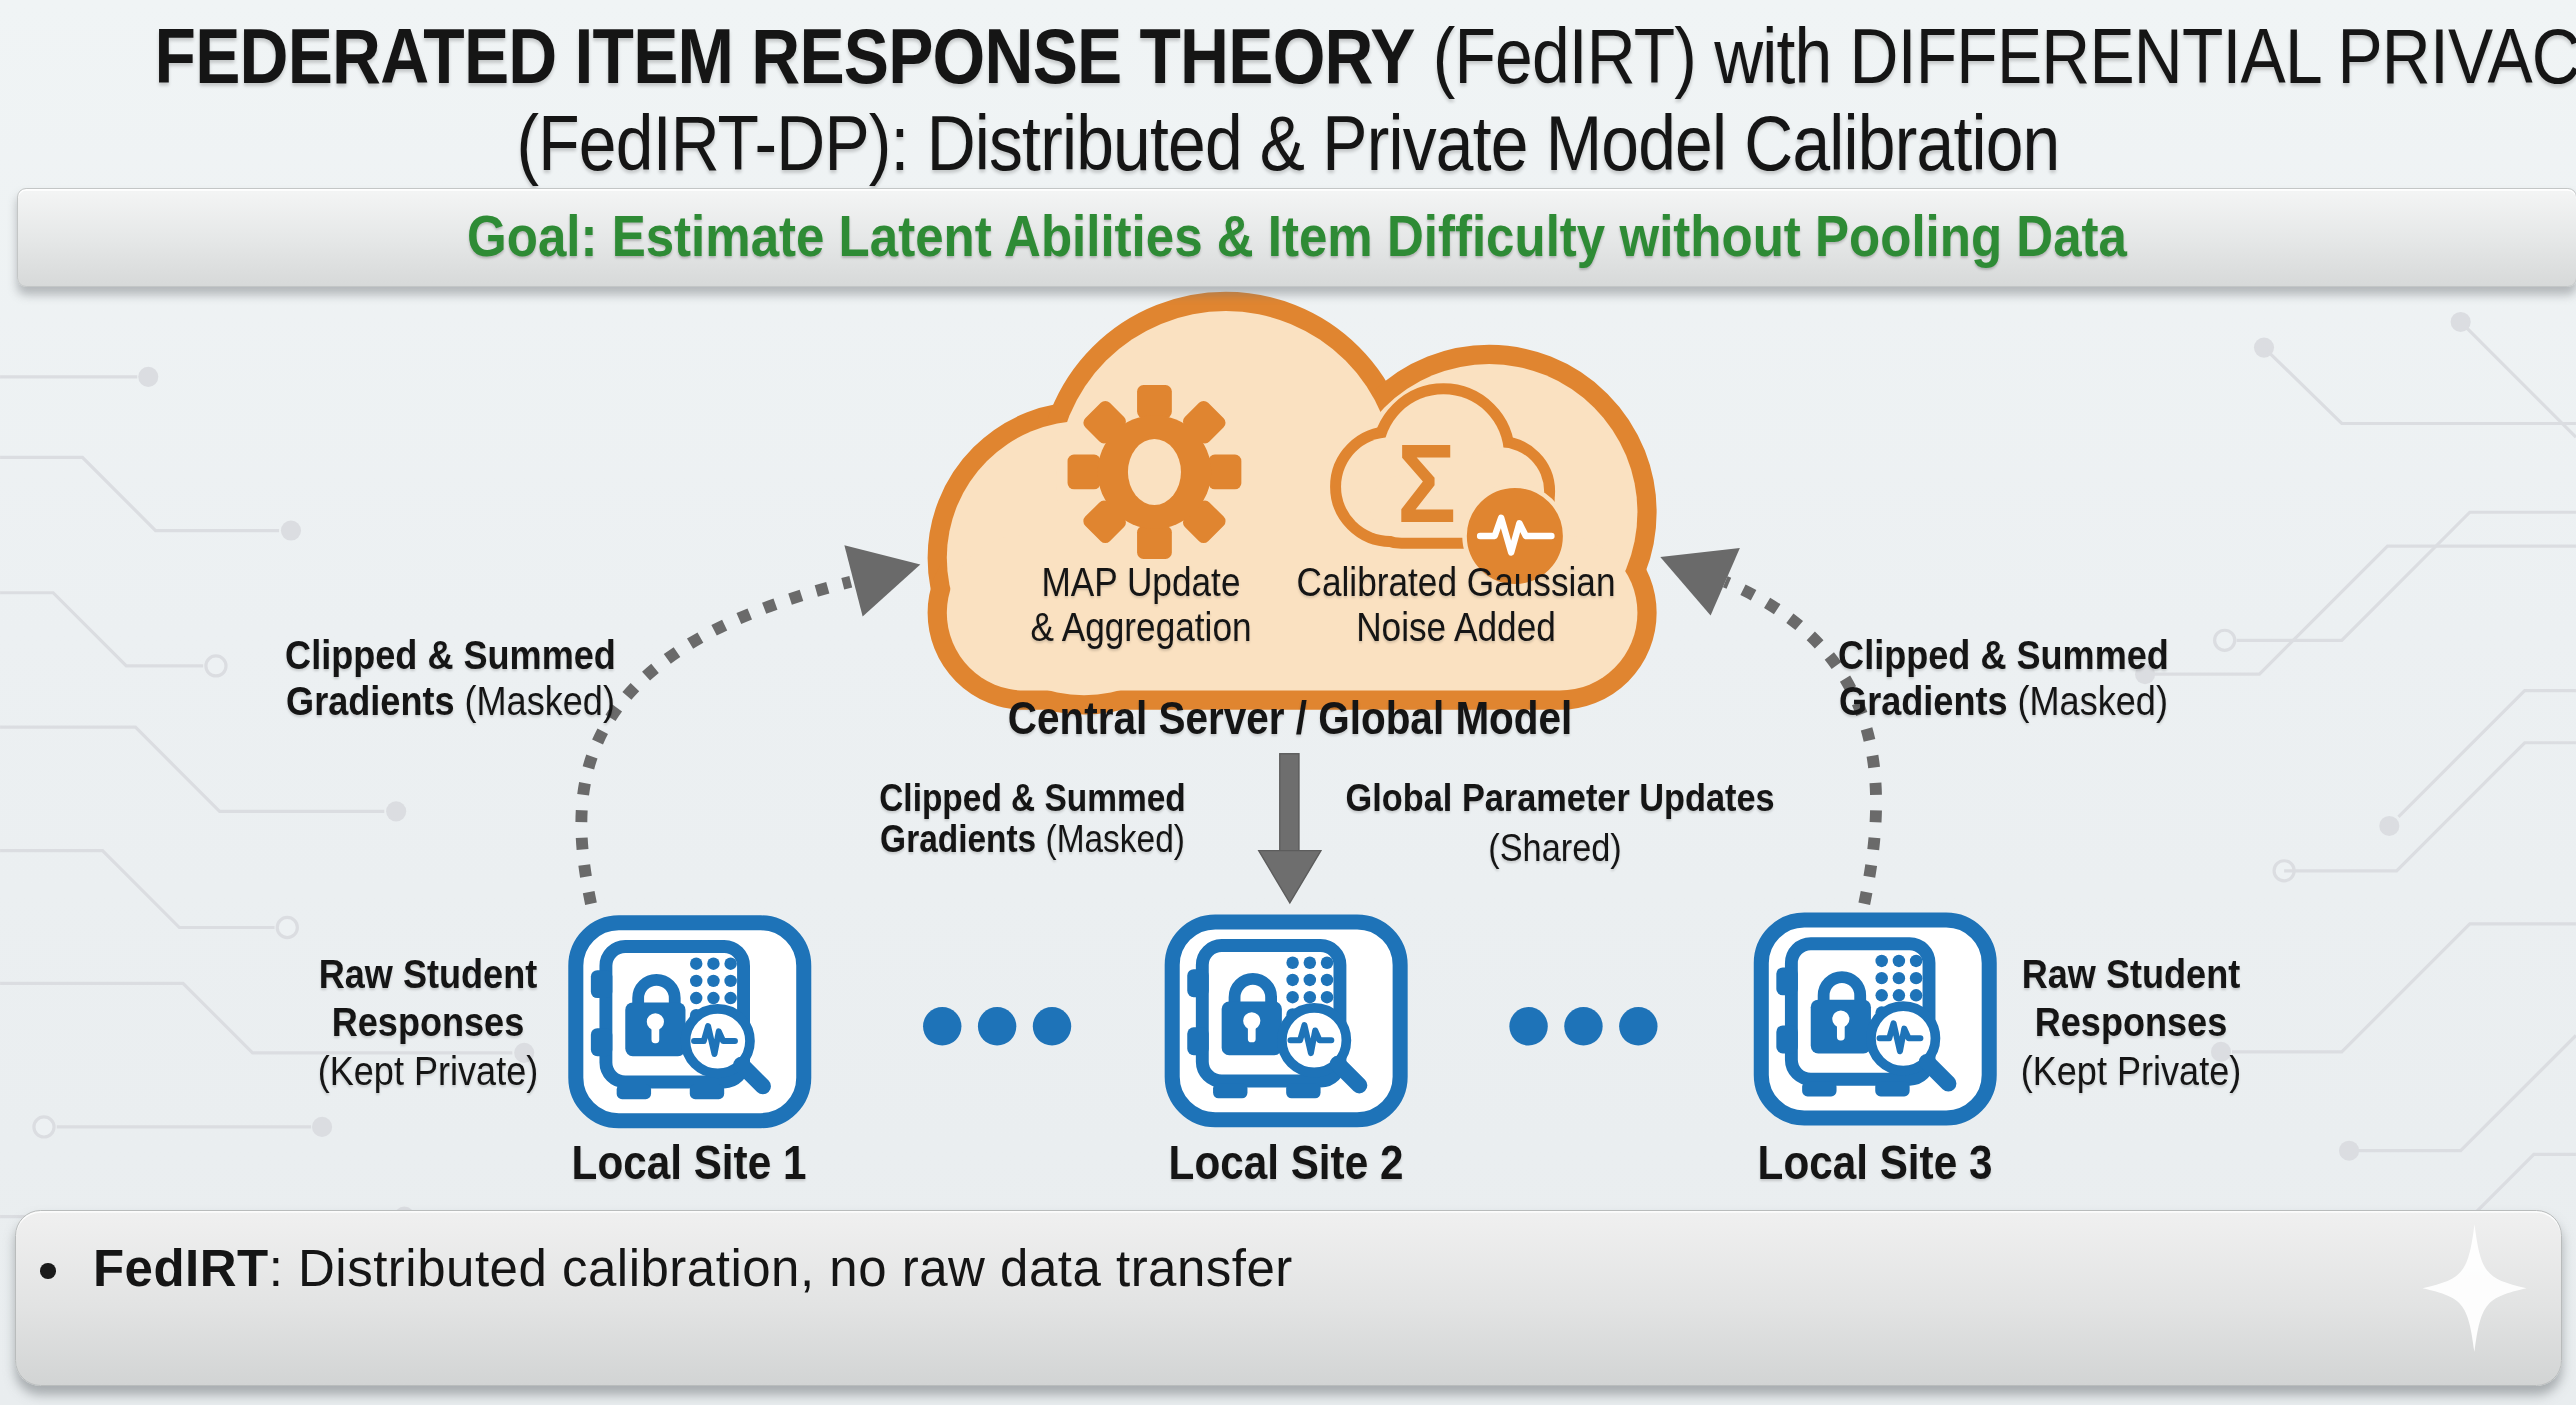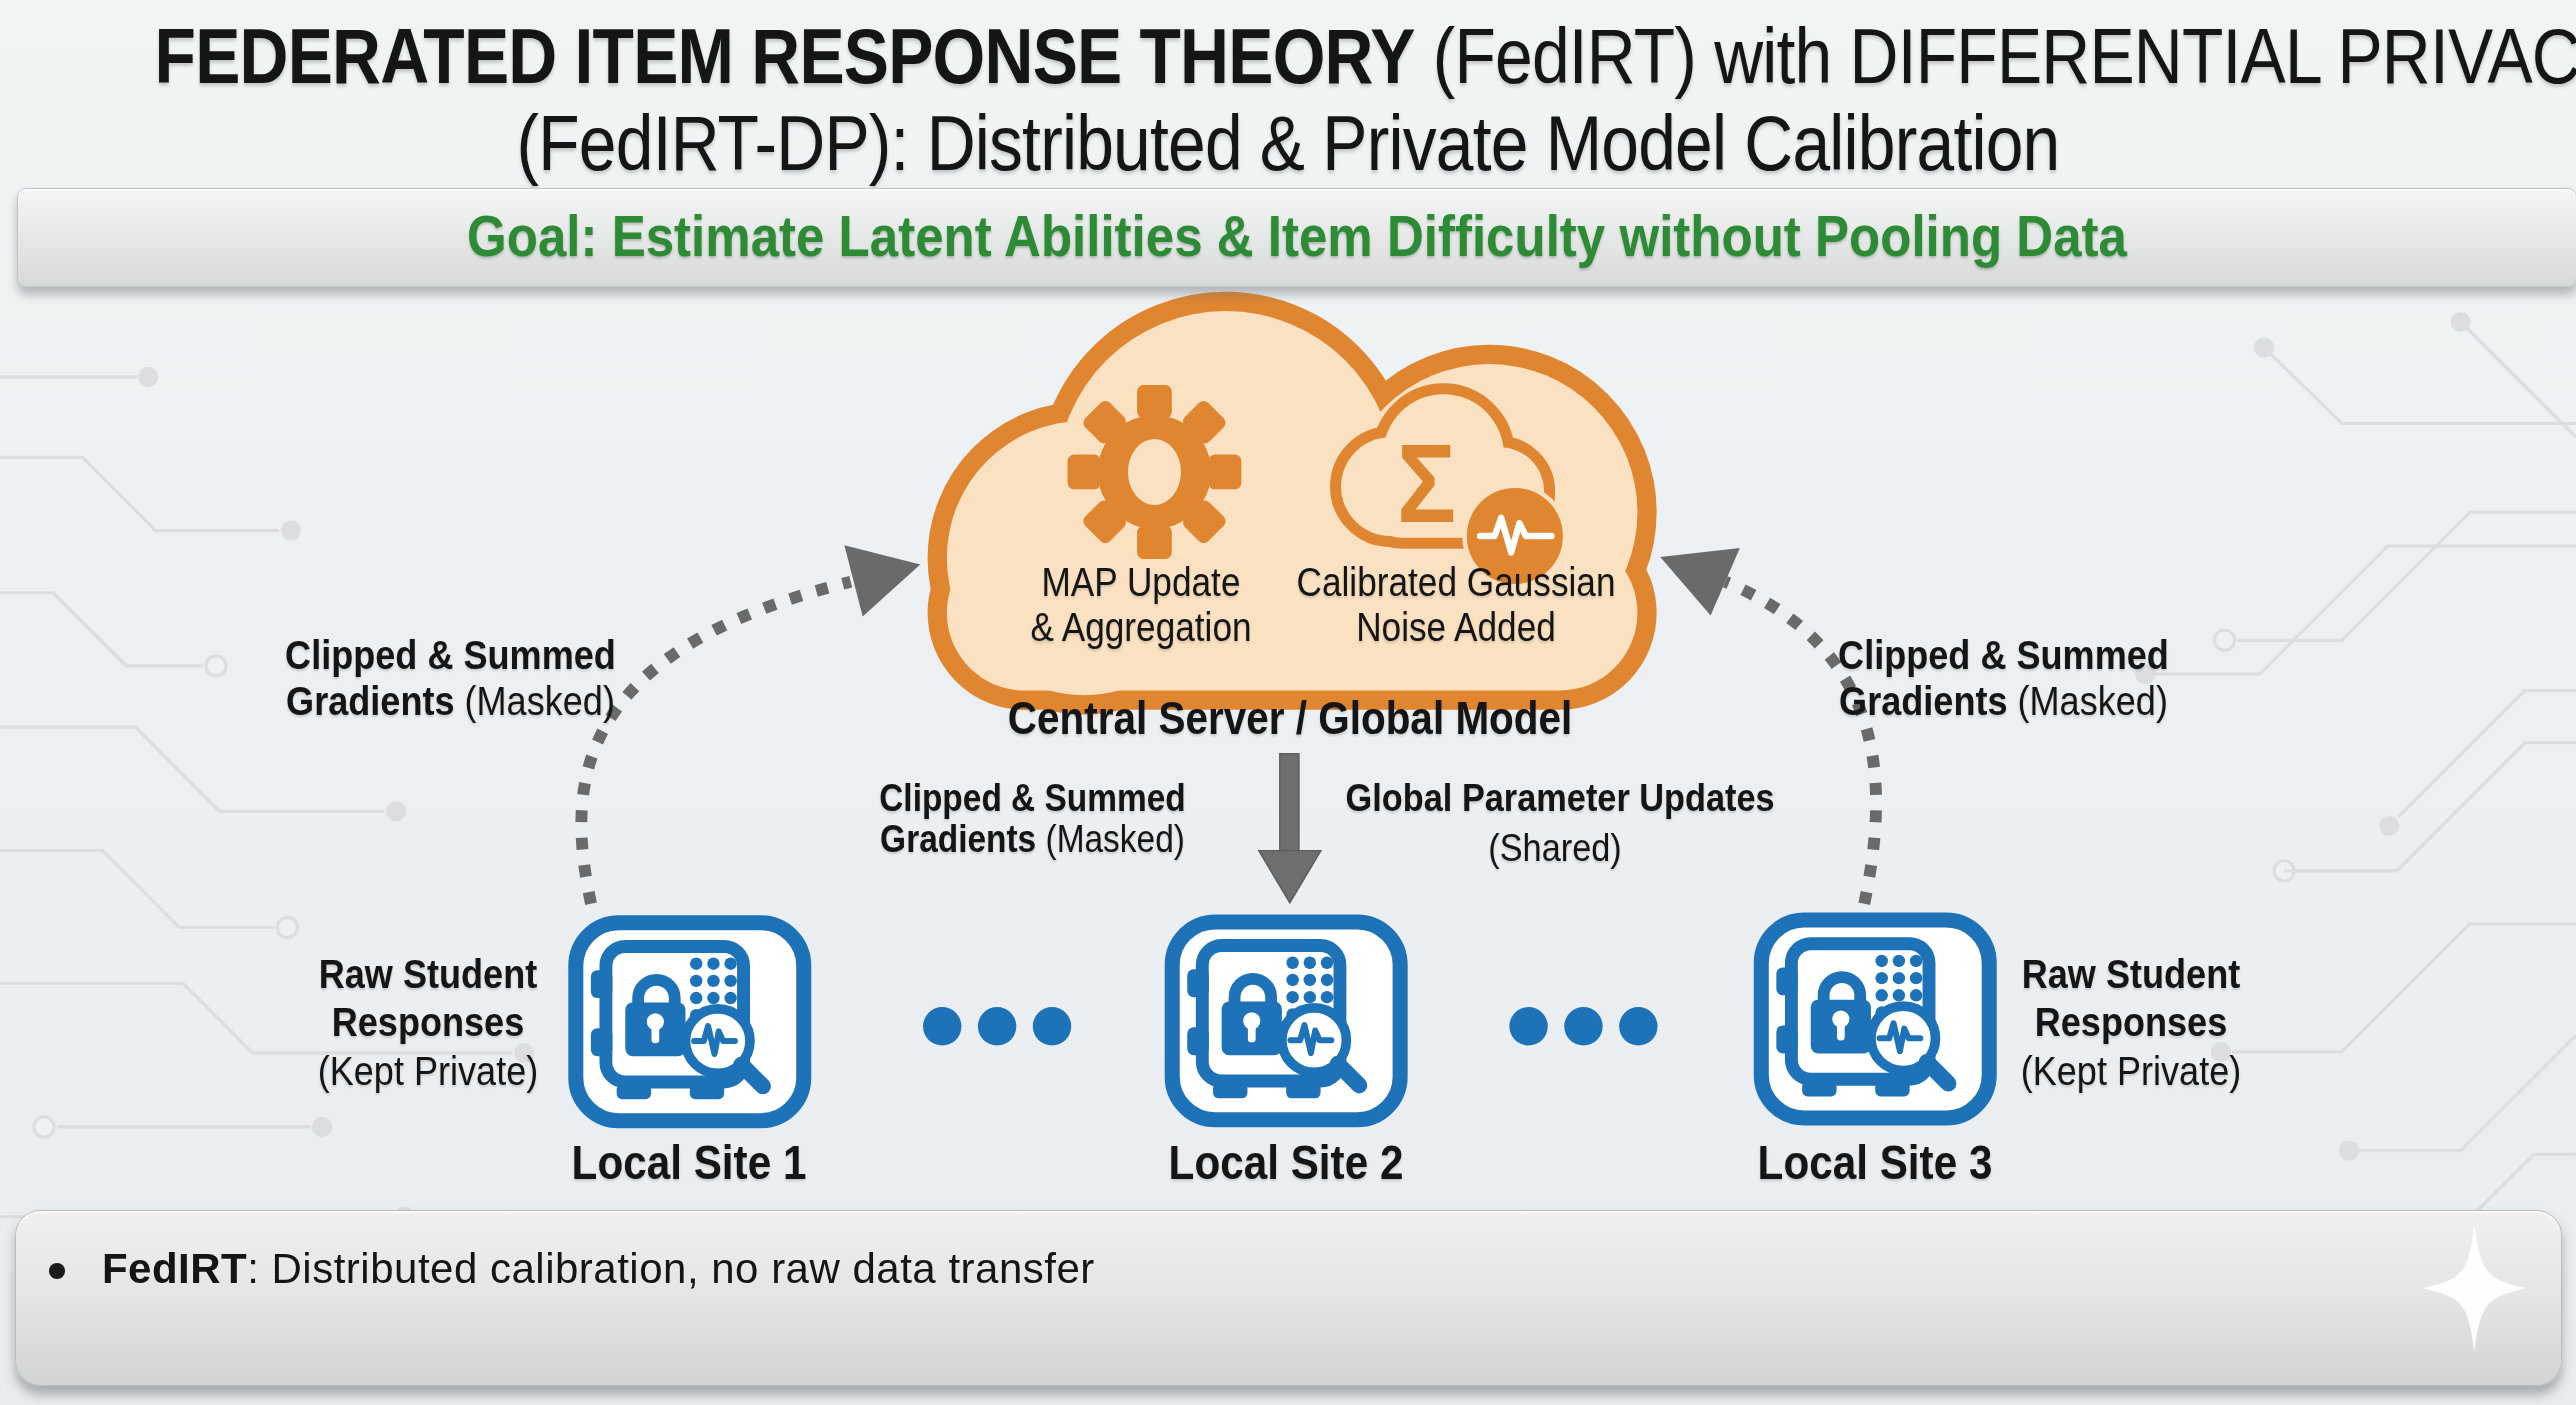--- a/index.html
+++ b/index.html
@@ -43,21 +43,21 @@
 
   svg.layer{position:absolute;left:0;top:0;}
 
   
   .footer{
     position:absolute;left:14.6px;top:1210px;width:2547px;height:176px;
     border-radius:25.6px;border:1.8px solid #b9bcbc;box-sizing:border-box;
     background:linear-gradient(180deg,#f0f0f0 0%,#e2e3e3 55%,#d2d4d4 100%);
     box-shadow:0 8.2px 11px rgba(104,110,114,.5), inset 0 1.8px 0 #fcfcfc;
   }
-  .brow{position:absolute;left:30px;display:flex;align-items:flex-start;font-size:42px;line-height:62px;white-space:nowrap;letter-spacing:0.5px;}
+  .brow{position:absolute;left:21px;display:flex;align-items:flex-start;font-size:51px;line-height:62px;white-space:nowrap;letter-spacing:0.5px;}
   .brow .bdot{width:15.6px;height:15.6px;border-radius:50%;background:#1a1a1a;margin:25px 37px 0 3.7px;flex:0 0 auto;}
 </style>
 </head>
 <body>
 
 <div id="stage">
 
   <svg class="layer" width="2576" height="1405" viewBox="0 0 2816 1536">
     <defs>
       <symbol id="safe" viewBox="0 0 114 100">

